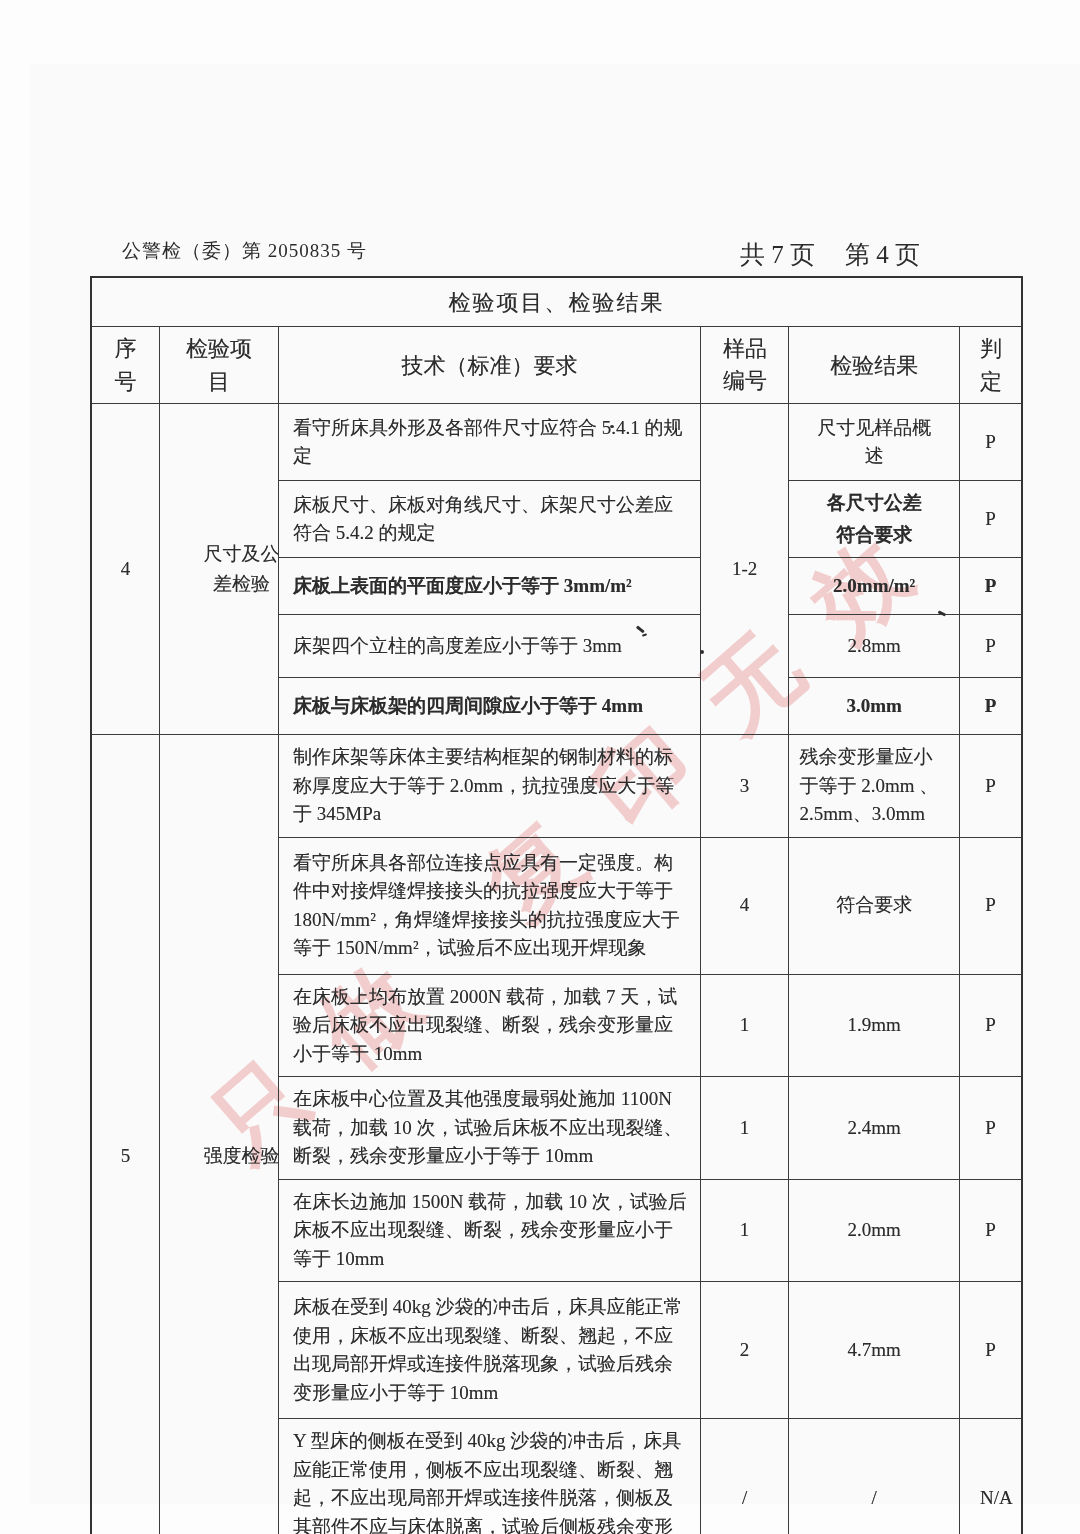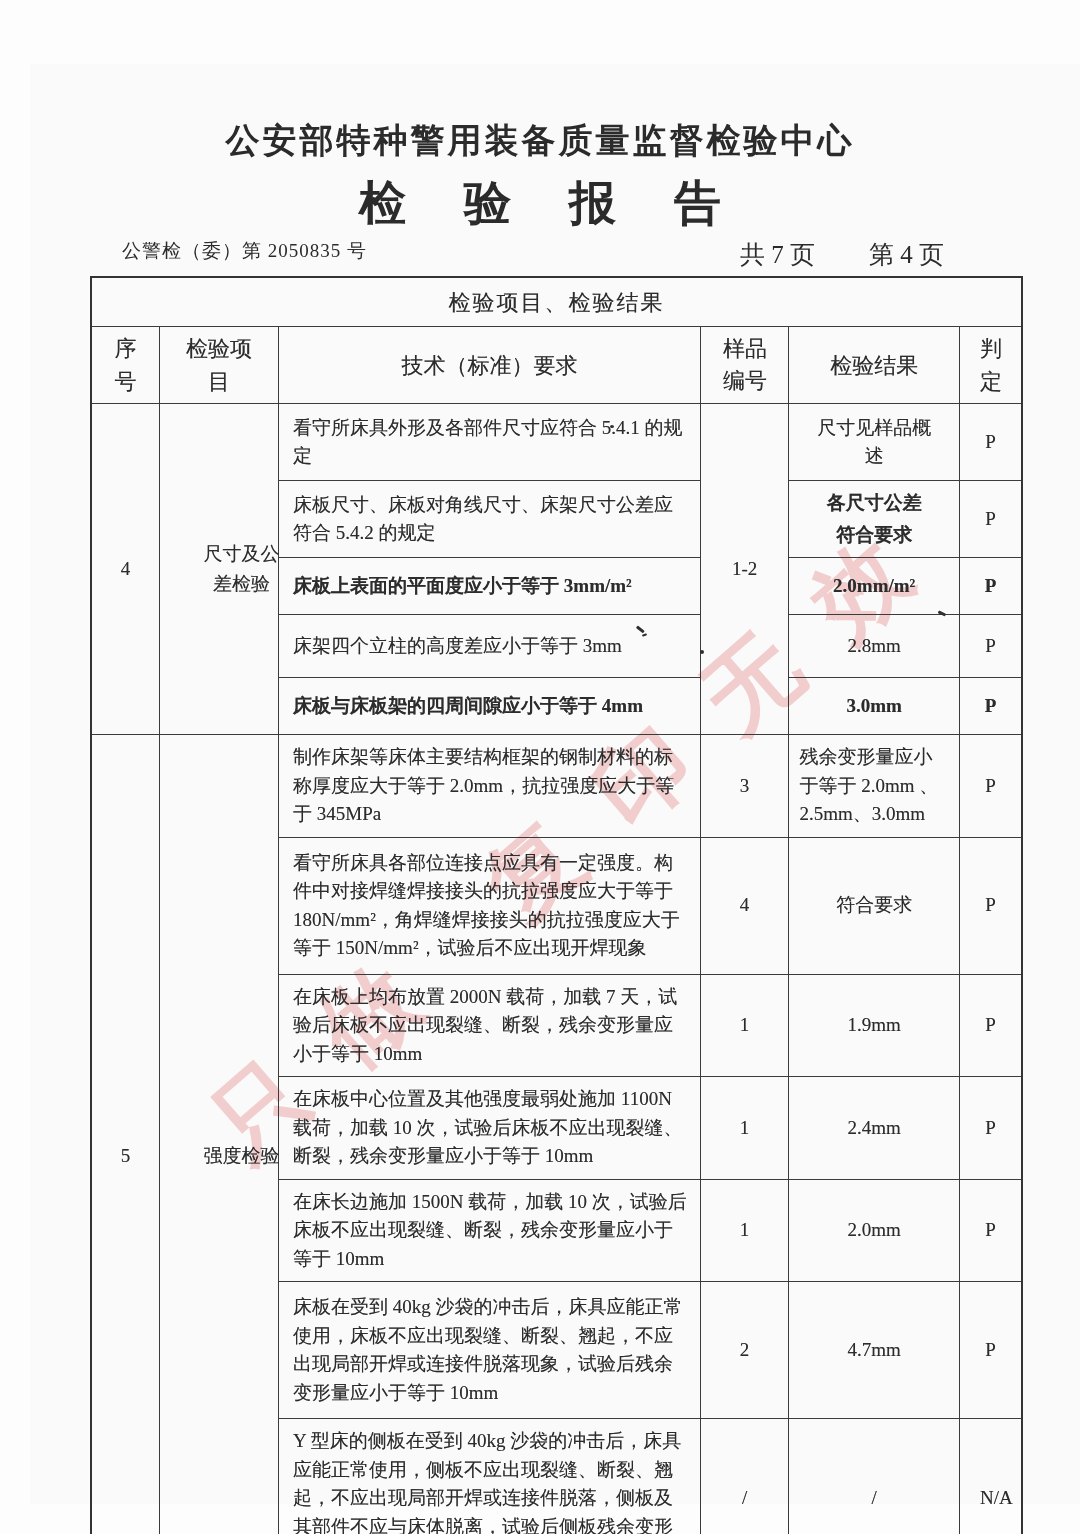--- a/index.html
+++ b/index.html
@@ -19,21 +19,21 @@
   }
   .report-title{
     position:absolute;top:172px;left:0;width:1080px;text-align:center;
     font-size:47px;font-weight:bold;letter-spacing:58px;text-indent:58px;color:#2b2b2b;
   }
   .report-no{
     position:absolute;top:238px;left:122px;font-size:19px;color:#2b2b2b;letter-spacing:1px;
   }
   .page-info{
     position:absolute;top:238px;left:740px;width:260px;font-size:25px;color:#2b2b2b;
-    display:flex;gap:54px;white-space:nowrap;
+    display:flex;gap:30px;white-space:nowrap;
   }
 
   
   .table-wrap{position:absolute;top:276px;left:90px;width:933px;}
   table{border-collapse:collapse;width:933px;table-layout:fixed;background:transparent;}
   td{
     border:1.6px solid #3b3b3b;
     font-size:19px;line-height:1.5;color:#2c2c2c;
     text-align:center;vertical-align:middle;
     padding:5px 20px;
@@ -87,22 +87,20 @@
 </head>
 <body>
 
 <div class="scan-shade"></div>
 
 <div class="watermark">只做 复印无效</div>
 <div class="watermark2"></div>
 
 <div class="content">
 
-  <div class="org-title">公安部特种警用装备质量监督检验中心</div>
-  <div class="report-title">检验报告</div>
   <div class="report-no">公警检（委）第 2050835 号</div>
   <div class="page-info">
     <span>共 7 页</span>
     <span>第 4 页</span>
   </div>
 
   <div class="table-wrap">
     <table>
       <colgroup>
         <col style="width:68px">

